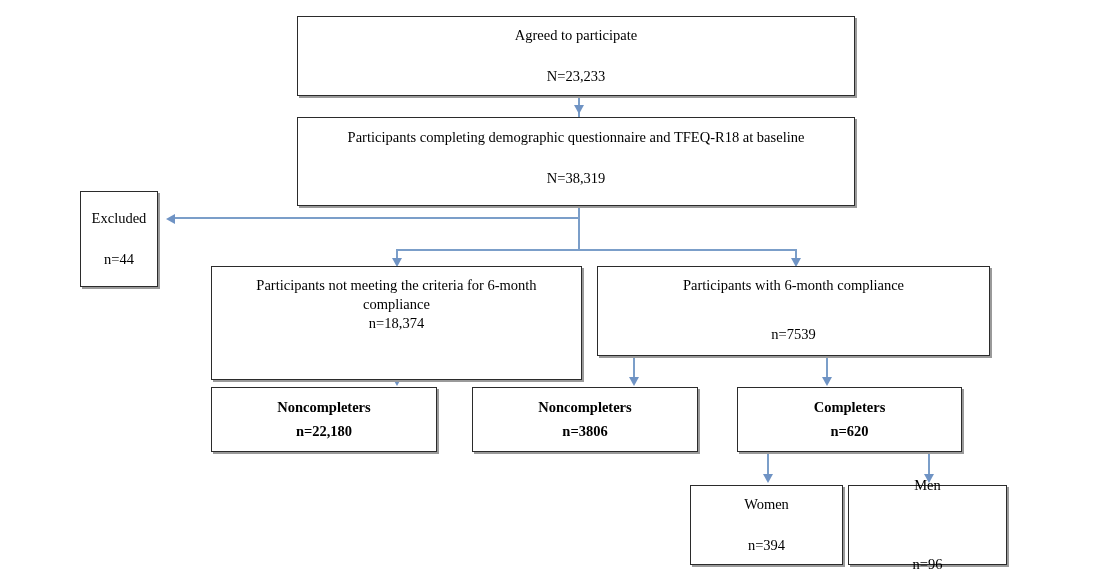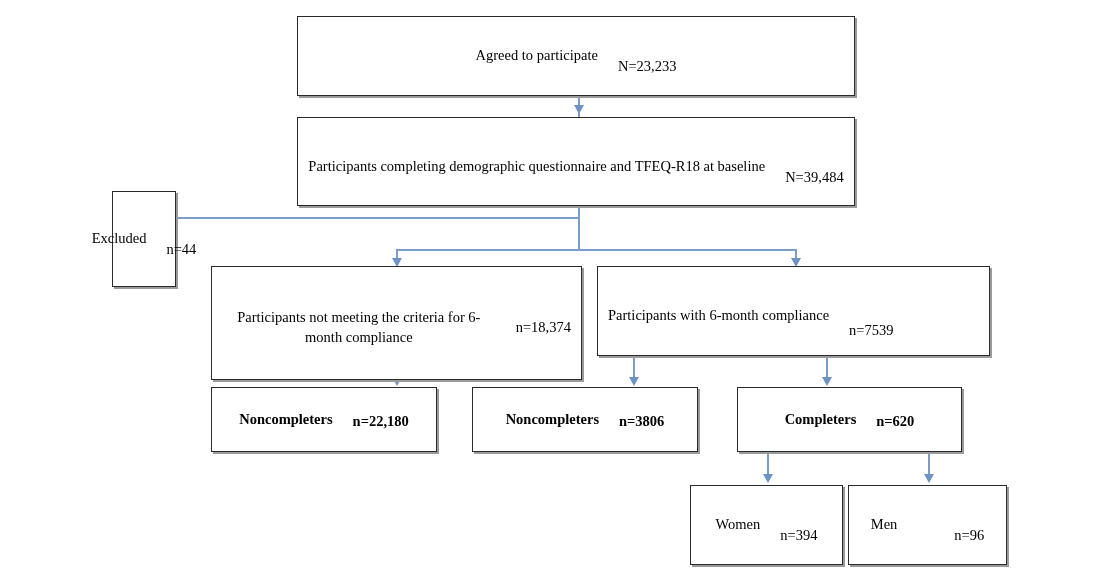--- a/index.html
+++ b/index.html
@@ -16,21 +16,21 @@
     overflow: hidden;
   }
   
   .node {
     position: absolute;
     box-sizing: border-box;
     background: #ffffff;
     border: 1px solid #2b2b2b;
     box-shadow: 2px 2px 0 0 #9a9a9a;
     display: flex;
-    flex-direction: row;
+    flex-direction: column;
     align-items: center;
     justify-content: center;
     text-align: center;
     color: #000000;
     font-size: 14.5px;
     line-height: 1.32;
   }
   .node .title {
     display: block;
     padding: 0 10px;
@@ -106,26 +106,26 @@
   <div class="arrow-down" style="left:763px; top:474px;"></div>
 
   <div class="vline" style="left:928px; top:452px; height:25px;"></div>
   <div class="arrow-down" style="left:924px; top:474px;"></div>
 
   <div class="node two-line-gap" style="left:297px; top:16px; width:558px; height:80px;">
     <span class="title">Agreed to participate</span>
     <span class="count">N=23,233</span>
   </div>
 
-  <div class="node two-line-gap" style="left:297px; top:117px; width:558px; height:89px; justify-content:center; padding-top:10px;">
+  <div class="node two-line-gap" style="left:297px; top:117px; width:558px; height:89px; justify-content:flex-start; padding-top:10px;">
     <span class="title">Participants completing demographic questionnaire and TFEQ-R18 at baseline</span>
-    <span class="count">N=39,484</span>
+    <span class="count">N=38,319</span>
   </div>
 
-  <div class="node two-line-gap" style="left:80px; top:191px; width:64px; height:96px;margin-left:32px;">
+  <div class="node two-line-gap" style="left:80px; top:191px; width:78px; height:96px;">
     <span class="title">Excluded</span>
     <span class="count">n=44</span>
   </div>
 
   <div class="node small-gap" style="left:211px; top:266px; width:371px; height:114px; justify-content:flex-start; padding-top:9px;">
     <span class="title">Participants not meeting the criteria for 6-month compliance</span>
     <span class="count">n=18,374</span>
   </div>
 
   <div class="node two-line-gap" style="left:597px; top:266px; width:393px; height:90px; justify-content:flex-start; padding-top:9px;">

